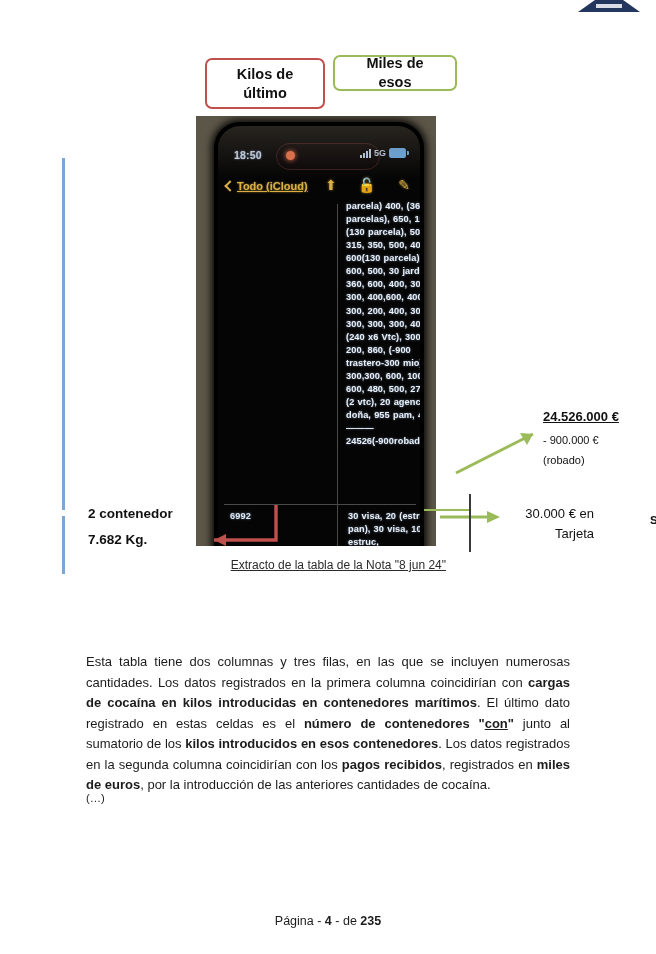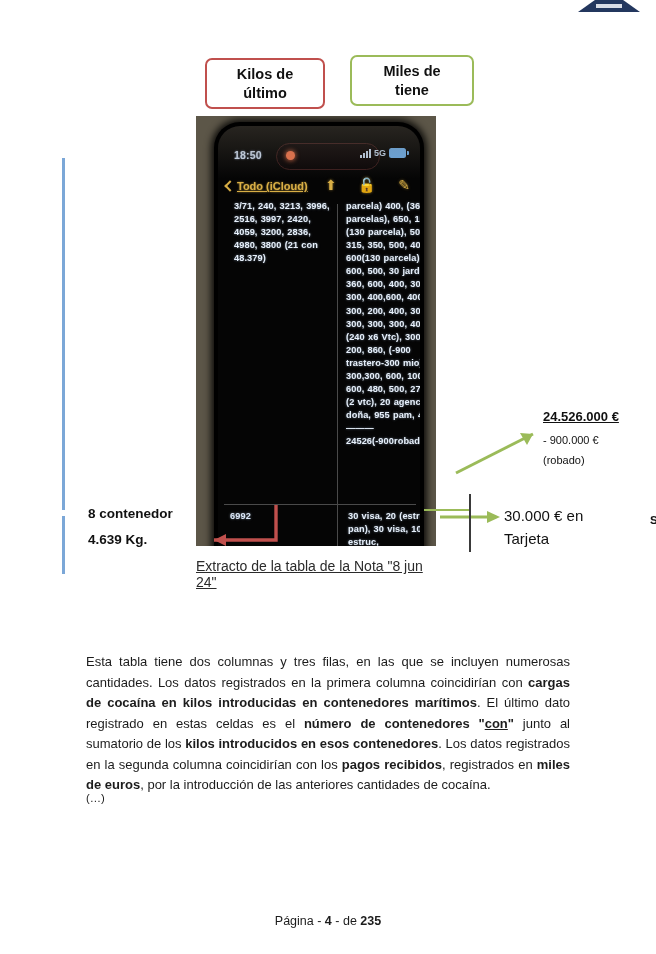--- a/index.html
+++ b/index.html
@@ -67,21 +67,21 @@
     font-weight: bold;
     font-size: 14.5px;
     line-height: 1.28;
     color: #111111;
   }
   .callout.kilos {
     left: 205px; top: 58px; width: 120px; height: 51px;
     border: 2.2px solid #c0504d;
   }
   .callout.euros {
-    left: 350px; top: 55px; width: 124px; height: 51px;
+    left: 333px; top: 55px; width: 124px; height: 36px;
     border: 2.2px solid #9bbb59;
   }
 
   
   .phone-photo {
     position: absolute;
     left: 196px;
     top: 116px;
     width: 240px;
     height: 430px;
@@ -210,22 +210,22 @@
   .phone-glare {
     position: absolute; left: 0; top: 0; right: 0; height: 70px;
     background: linear-gradient(180deg, rgba(120,110,95,0.30), rgba(0,0,0,0) 75%);
     pointer-events: none;
   }
 
   
   .caption {
     position: absolute;
     left: 196px; top: 558px; width: 250px;
-    text-align: left;
-    font-size: 14px;
+    text-align: right;
+    font-size: 12px;
     color: #2b2b2b;
     text-decoration: underline;
   }
 
   
   .anno {
     position: absolute;
     font-size: 12.5px;
     color: #111;
     line-height: 1.55;
@@ -244,21 +244,21 @@
     text-decoration: underline;
     white-space: nowrap;
   }
   .anno.right-minus {
     left: 543px; top: 432px; width: 120px; font-size: 11px;
   }
   .anno.right-robado {
     left: 543px; top: 452px; width: 120px; font-size: 11px;
   }
   .anno.right-tarjeta {
-    left: 504px; top: 504px; width: 90px; font-size: 15px;
+    left: 504px; top: 504px; width: 90px; font-size: 13px; text-align: right;
   }
   .anno.right-se {
     left: 614px; top: 512px; width: 40px; font-size: 11.5px;
     font-weight: bold; overflow: hidden; margin-left: 36px;
   }
 
   
   .arrow-svg { position: absolute; left: 0; top: 0; width: 656px; height: 954px; pointer-events: none; }
 
   
@@ -302,21 +302,21 @@
 
 <div class="callout kilos">
   <div>
     <span>Kilos de</span><br>
     <span>último</span>
   </div>
 </div>
 <div class="callout euros">
   <div>
     <span>Miles de</span><br>
-    <span>tiene</span>
+    <span>esos</span>
   </div>
 </div>
 
 <div class="phone-photo">
   <div class="phone-body">
     <div class="phone-screen">
 
       <div class="statusbar">
         <div class="st-time">18:50</div>
         <div class="dynamic-island">
@@ -343,21 +343,20 @@
           <span class="nic">⬆</span>
           <span class="nic">🔓</span>
           <span class="nic">✎</span>
         </div>
       </div>
 
       <div class="note-table">
         <div class="tbl-divider-v"></div>
         <div class="tbl-divider-h"></div>
 
-        <div class="cell kilos-top">3/71, 240, 3213, 3996, 2516, 3997, 2420, 4059,  3200, 2836, 4980, 3800 (21 con 48.379)</div>
         <div class="cell euros-top">parcela) 400, (360 parcelas), 650, 100, (130 parcela), 500, 380, 315, 350, 500, 400, 600(130 parcela),700, 600, 500, 30 jardín, 360, 600, 400, 300, 300, 400,600,  400, 500, 300, 200, 400, 300, 300, 300, 300, 400, (240 x6 Vtc), 300, 300, 200, 860, (-900 trastero-300 mio),500, 300,300, 600, 1000, 600, 480, 500, 270, 59 (2 vtc), 20 agencia, 100 doña, 955 pam, 40 visa ——— 24526(-900robada)</div>
 
         <div class="cell kilos-bot">6992</div>
         <div class="cell euros-bot">30 visa, 20 (estruc pan), 30 visa, 1040 2a estruc,</div>
 
       </div>
 
       <div class="phone-glare"></div>
     </div>
   </div>
@@ -374,22 +373,22 @@
   <path d="M533 434 L520 433 L527 445 Z" fill="#9bbb59"></path>
 
   <path d="M440 517 L496 517" stroke="#9bbb59" stroke-width="3" fill="none"></path>
   <path d="M500 517 L487 511 L487 523 Z" fill="#9bbb59"></path>
 
   <path d="M424 510 L470 510" stroke="#9bbb59" stroke-width="2" fill="none"></path>
 
   <path d="M470 494 L470 552" stroke="#3a3a3a" stroke-width="2" fill="none"></path>
 </svg>
 
-<div class="anno left1">8 contenedor</div>
-<div class="anno left2">4.639 Kg.</div>
+<div class="anno left1">2 contenedor</div>
+<div class="anno left2">7.682 Kg.</div>
 <div class="anno right-total">24.526.000 €</div>
 <div class="anno right-minus">- 900.000 €</div>
 <div class="anno right-robado">(robado)</div>
 <div class="anno right-tarjeta">30.000 € en Tarjeta</div>
 <div class="anno right-se">Se</div>
 
 <div class="body-text"><span>Esta tabla tiene dos columnas y tres filas, en las que se incluyen numerosas cantidades. Los datos registrados en la primera columna coincidirían con </span><b>cargas de cocaína en kilos introducidas en contenedores marítimos</b><span>. El último dato registrado en estas celdas es el </span><b>número de contenedores</b><b> "</b><b><u>con</u></b><b>" </b><span>junto al sumatorio de los </span><b>kilos introducidos en esos contenedores</b><span>. Los datos registrados en la segunda columna coincidirían con los </span><b>pagos recibidos</b><span>, registrados en </span><b>miles de euros</b><span>, por la introducción de las anteriores cantidades de cocaína.</span></div>
 <div class="ellipsis">(…)</div>
 
 <div class="footer">

